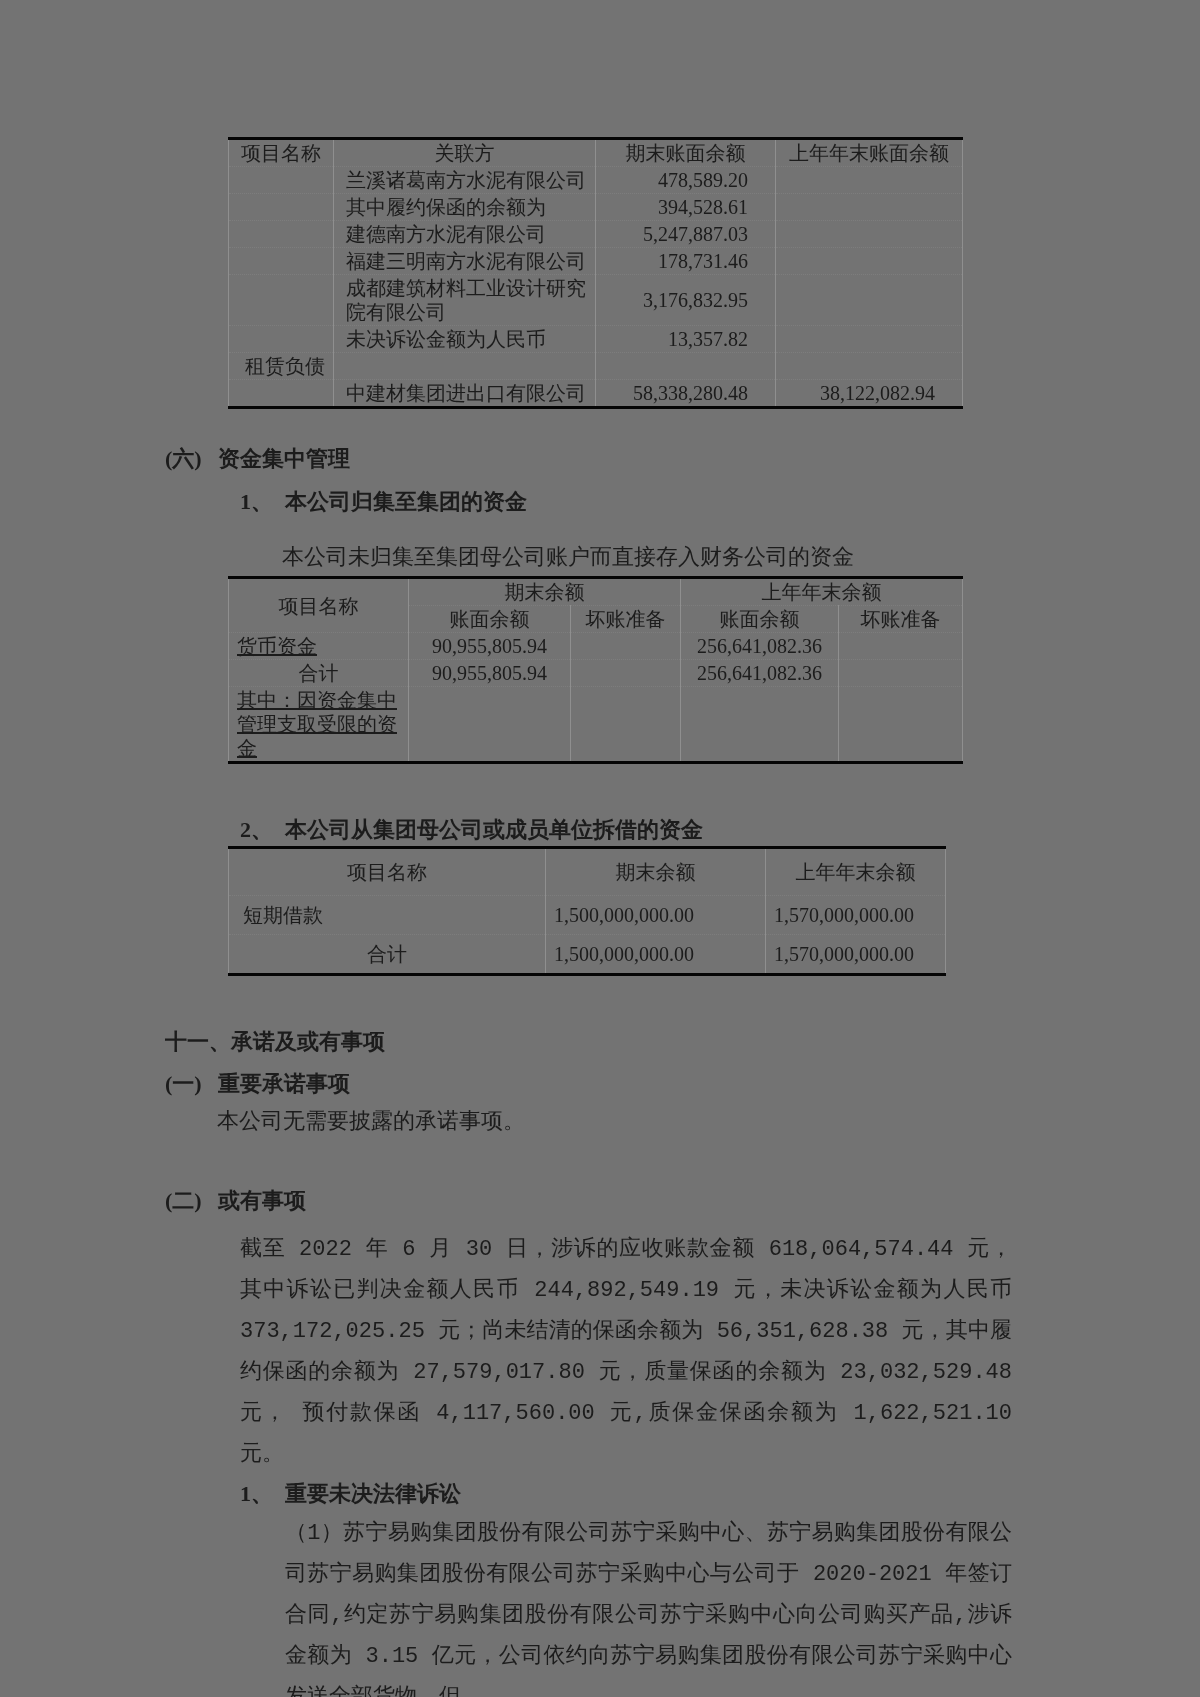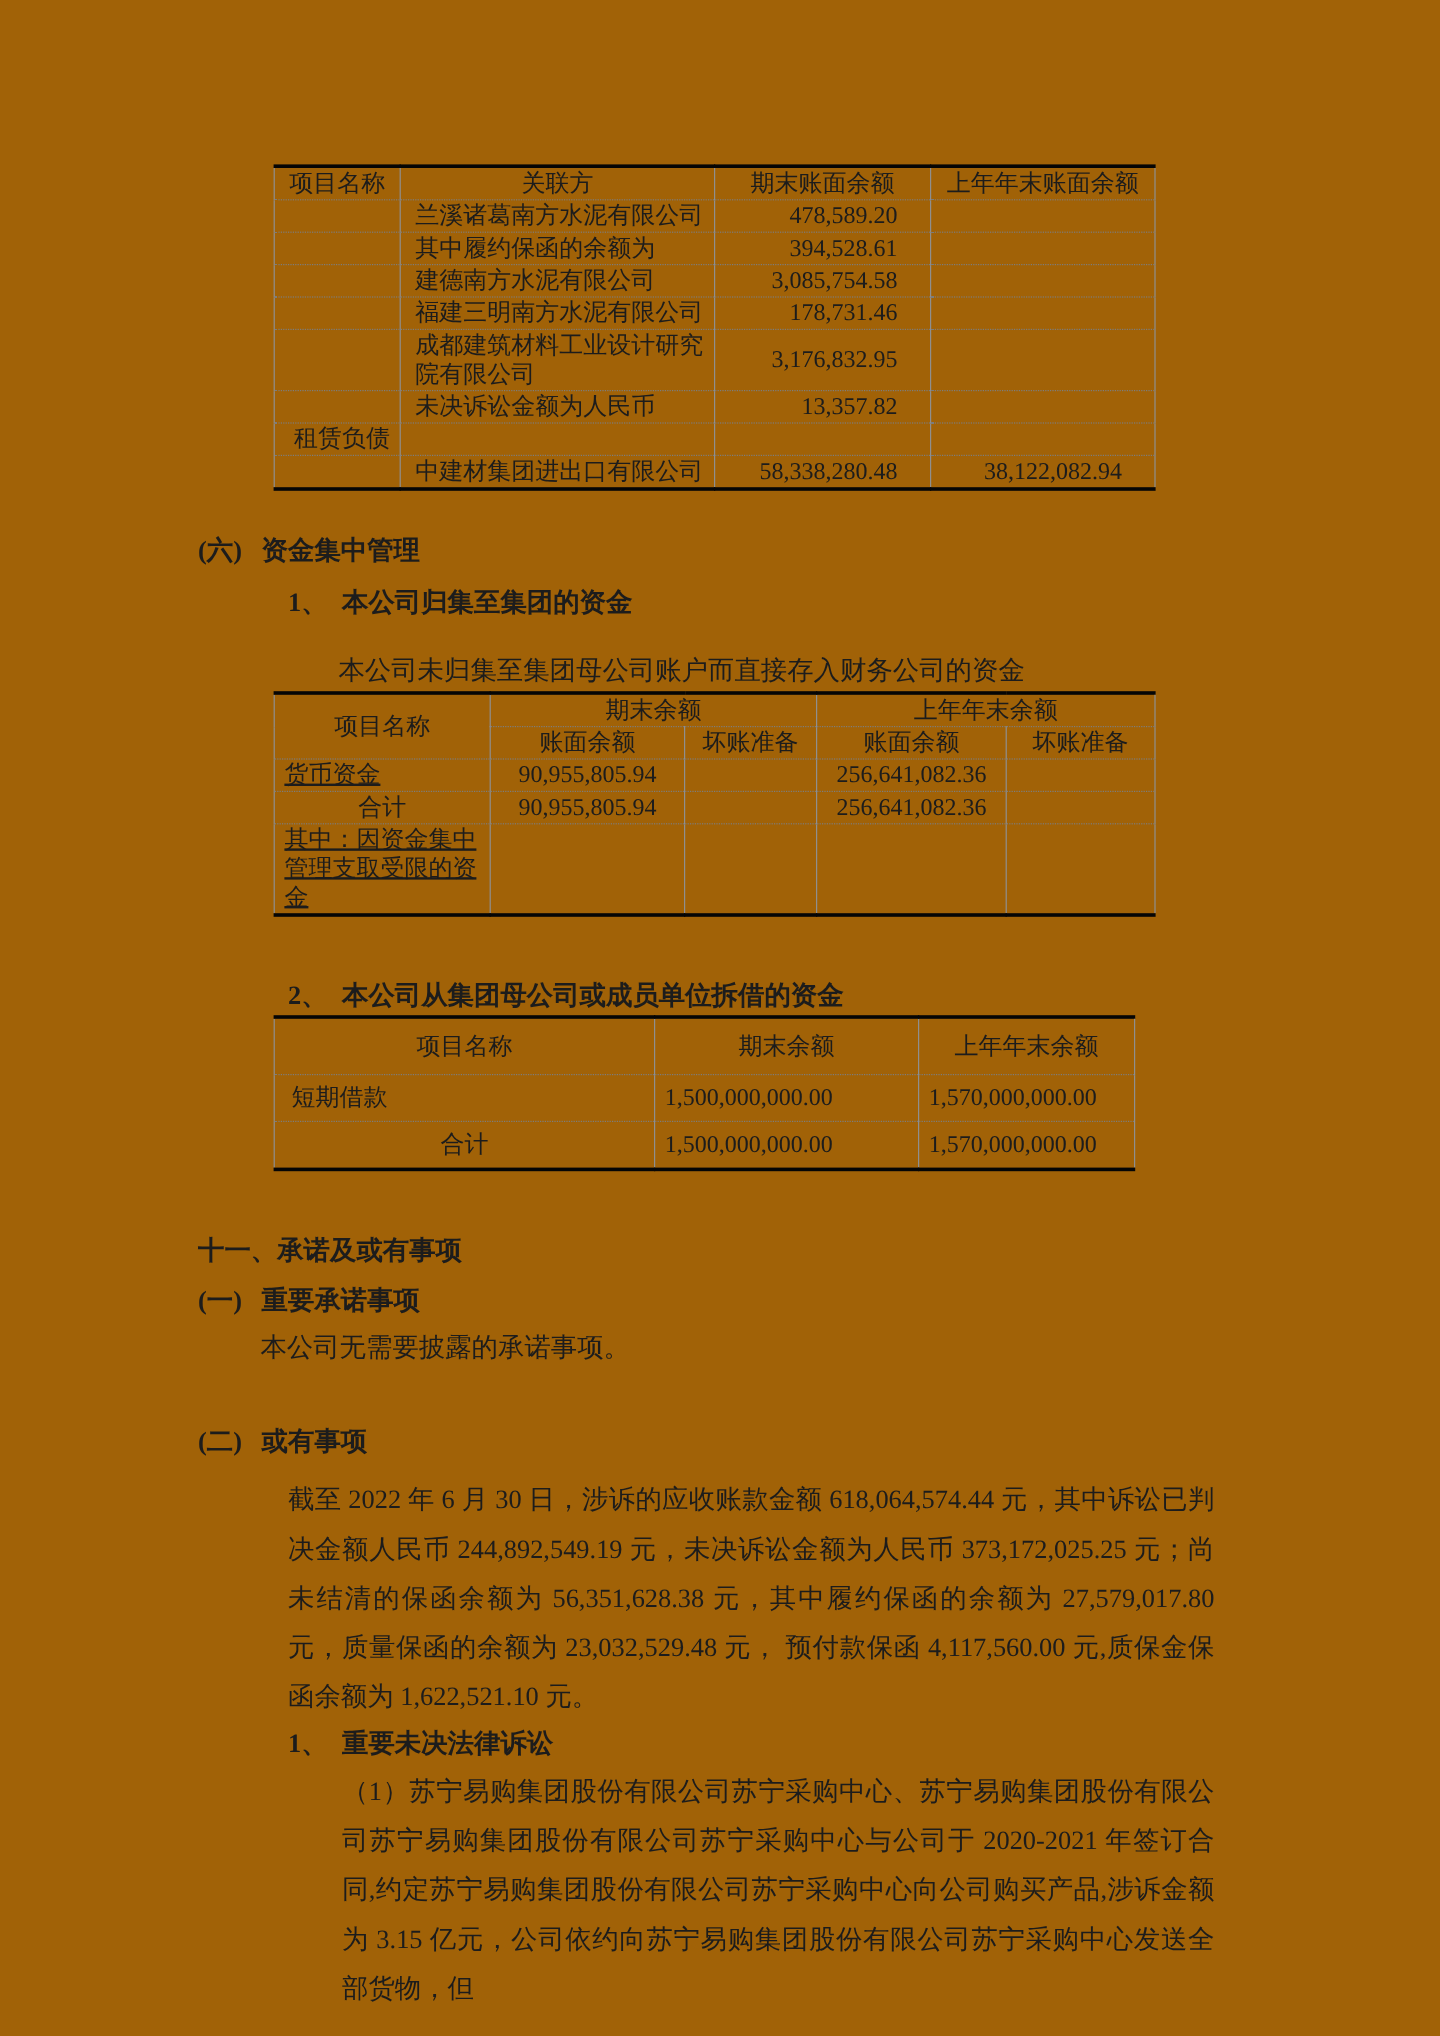--- a/index.html
+++ b/index.html
@@ -1,20 +1,20 @@
 <!DOCTYPE html>
 <html><head>
 <meta charset="utf-8">
 <style>
   html,body{margin:0;padding:0;background:#e8e8e8;}
   .page{
     position:relative;
     width:1200px;height:1697px;
     margin:0 auto;
-    background:#a16207;
+    background:#737373;
     font-family:"Liberation Serif","DejaVu Serif",serif;
     color:#1c1c1c;
     overflow:hidden;
   }
   .content{position:absolute;left:165px;top:137px;width:860px;}
 
   
   table.t{
     border-collapse:collapse;table-layout:fixed;
     border-top:3px solid #050505;border-bottom:3px solid #050505;
@@ -43,21 +43,21 @@
   .t3 td{height:36px;}
   .t3 .c-item{text-align:left;padding-left:14px;}
   .t3 .c-total{text-align:center;}
   .t3 .c-num{padding-right:14px;}
 
   
   .h-row{display:flex;align-items:flex-start;font-size:22px;font-weight:bold;line-height:28px;}
   .h-row .h-num{flex:0 0 auto;min-width:53px;}
   .h-row.lvl2{margin-left:75px;}
   .h-row.lvl2 .h-num{min-width:45px;}
-  .para{font-size:22px;line-height:41px;}
+  .para{font-size:22px;line-height:41px;font-family:Liberation Mono, monospace;}
   .p-intro{margin-left:117px;margin-top:30px;line-height:26px;}
   .p-simple{margin-left:52px;margin-top:12px;line-height:26px;}
   .p-block{margin-left:75px;width:772px;margin-top:14px;text-align:justify;text-align-last:left;}
   .p-block2{margin-left:120px;width:727px;margin-top:5px;text-align:justify;text-align-last:left;}
 
   .mt-sec{margin-top:36px;}
   .mt-sub{margin-top:15px;}
   .mt-2{margin-top:52px;margin-bottom:2px;}
   .mt-11{margin-top:52px;}
   .mt-one{margin-top:14px;}
@@ -94,21 +94,21 @@
         </tr>
         <tr>
           <td class="c-item"></td>
           <td class="c-party">其中履约保函的余额为</td>
           <td class="c-num">394,528.61</td>
           <td class="c-num"></td>
         </tr>
         <tr>
           <td class="c-item"></td>
           <td class="c-party">建德南方水泥有限公司</td>
-          <td class="c-num">3,085,754.58</td>
+          <td class="c-num">5,247,887.03</td>
           <td class="c-num"></td>
         </tr>
         <tr>
           <td class="c-item"></td>
           <td class="c-party">福建三明南方水泥有限公司</td>
           <td class="c-num">178,731.46</td>
           <td class="c-num"></td>
         </tr>
         <tr>
           <td class="c-item"></td>

